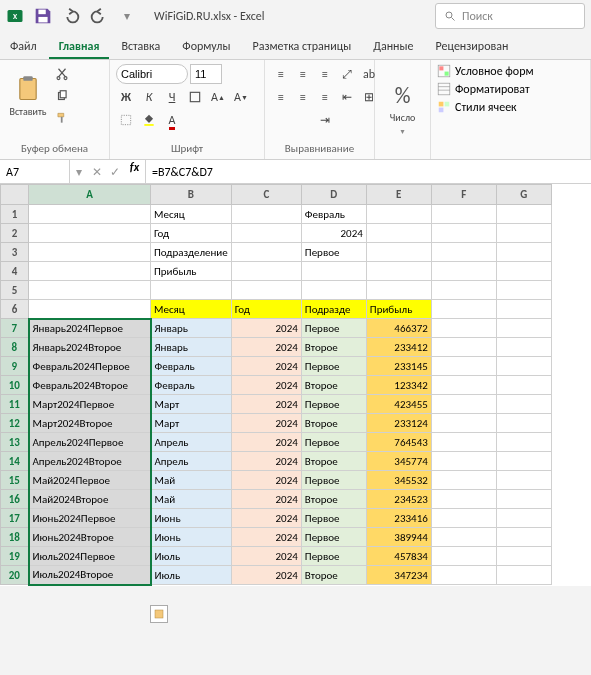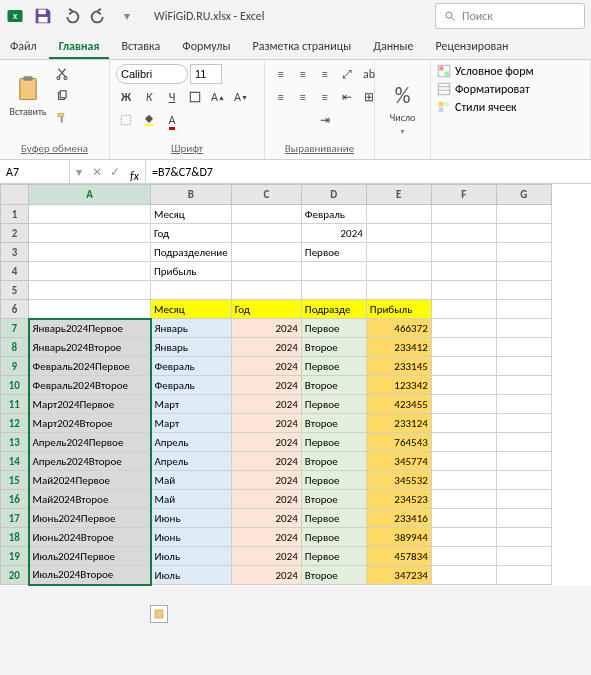--- a/index.html
+++ b/index.html
@@ -45,35 +45,35 @@
   }
   .ribbon {
     display: flex; background: #fafafa; height: 100px;
     border-bottom: 1px solid #d0d0d0;
   }
   .group {
     border-right: 1px solid #e0e0e0; padding: 4px 6px 2px;
     display: flex; flex-direction: column; justify-content: space-between;
   }
   .group-controls { display: flex; gap: 2px; flex-wrap: wrap; align-items: center; }
-  .group-label { text-align: center; font-size: 11px; color: #666; padding: 2px 0; text-decoration: underline; }
+  .group-label { text-align: center; font-size: 11px; color: #666; padding: 2px 0; }
   .rb-btn { min-width: 20px; height: 20px; display: flex; align-items: center; justify-content: center; cursor: pointer; font-size: 12px; color: #444; }
   .rb-btn svg { width: 14px; height: 14px; }
   .font-name, .font-size { border: 1px solid #c5c5c5; background: #fff; height: 20px; font-size: 11px; padding: 0 4px; }
   .font-name { width: 72px; border-radius: 10px; }
   .font-size { width: 32px; }
   .big-btn { width: 44px; display: flex; flex-direction: column; align-items: center; gap: 2px; padding: 4px 2px; cursor: pointer; }
   .big-btn svg { width: 28px; height: 28px; }
   .big-btn span { font-size: 10px; color: #444; }
   .namebox-row {
     display: flex; align-items: center; height: 24px; background: #fff;
     border-bottom: 1px solid #d0d0d0;
   }
   .namebox { width: 70px; border-right: 1px solid #d0d0d0; padding: 0 6px; font-size: 12px; height: 100%; display: flex; align-items: center; }
-  .fx-btn { width: 22px; height: 100%; display: flex; align-items: flex-end; justify-content: center; border-right: 1px solid #d0d0d0; }
+  .fx-btn { width: 22px; height: 100%; display: flex; align-items: flex-start; justify-content: center; border-right: 1px solid #d0d0d0; font-weight: bold; }
   .nb-ctrl { width: 18px; display:flex;align-items:center;justify-content:center;height:100%;color:#999; cursor:pointer;}
   .formula { flex: 1; padding: 0 6px; font-size: 12px; }
   
   .grid { background: #fff; }
   .grid table { border-collapse: collapse; }
   .hdr-corner, .hdr-col, .hdr-row {
     background: #e6e6e6; font-size: 11px; color: #555; text-align: center;
     border: 1px solid #c5c5c5;
   }
   .hdr-corner { width: 28px; height: 20px; }

